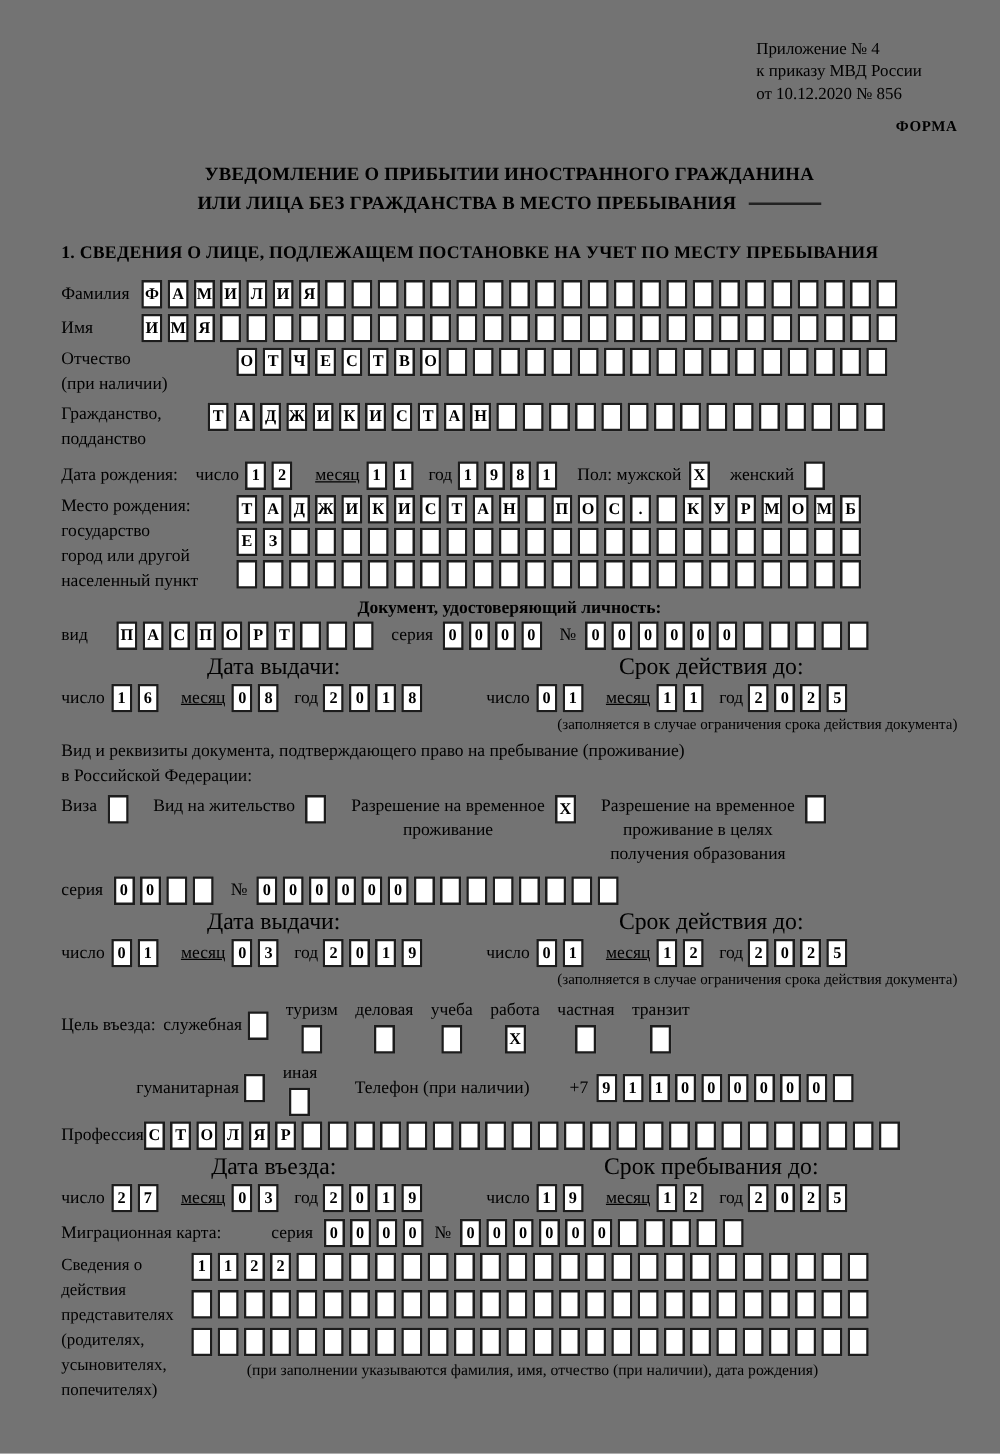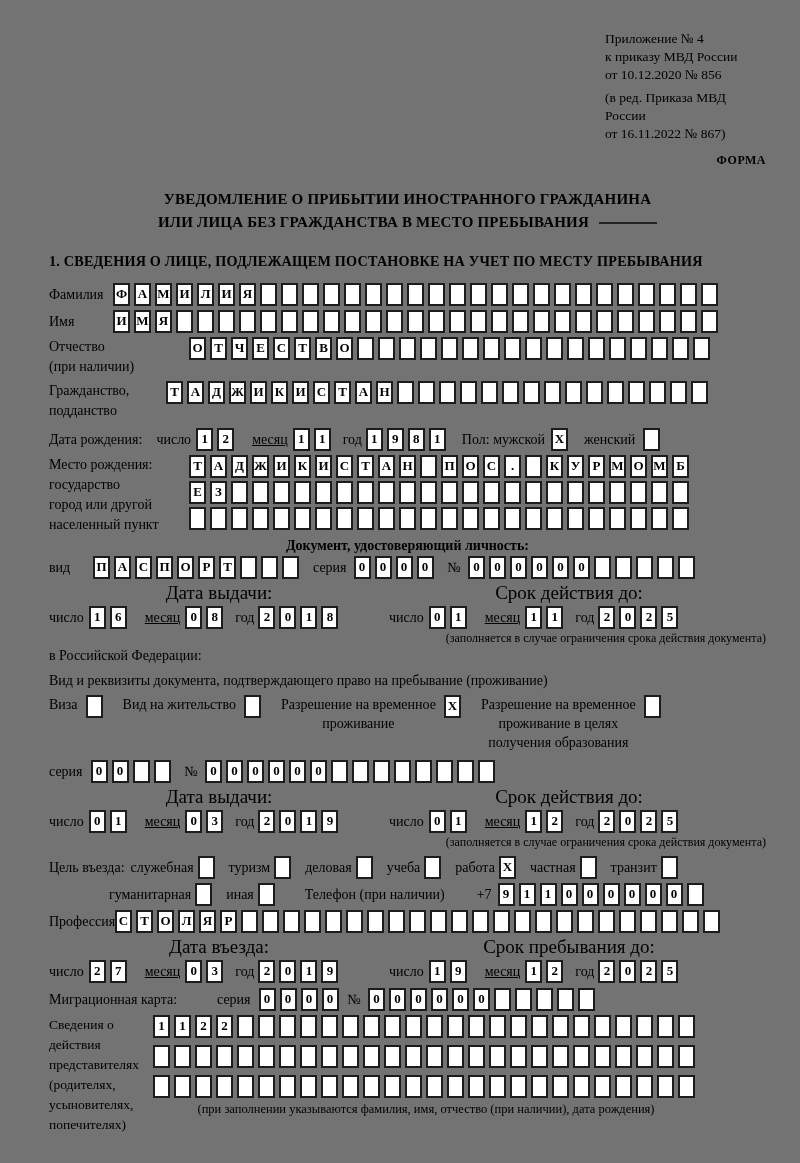--- a/index.html
+++ b/index.html
@@ -44,40 +44,36 @@
   .dg-left { width:340px; }
   .note { text-align:right; font-size:12px; margin-top:2px; line-height:15px; }
 
   
   .optrow { display:flex; align-items:flex-start; margin-top:4px; }
   .opt { display:flex; align-items:flex-start; margin-right:16px; }
   .optlbl { text-align:center; line-height:19px; margin-right:8px; }
   .optlbl span { display:block; }
   .purpose { display:flex; align-items:center; flex-wrap:nowrap; }
   .purpose .lbl { margin-right:4px; }
-  .gap10 { margin-left:10px; }
+  .gap10 { margin-left:10px;flex-direction:column; }
 
   .repblock { display:flex; align-items:flex-start; margin-top:4px; }
   .replbl { width:104px; flex:none; font-size:13.5px; line-height:20px; }
   .reprow { display:block; margin-bottom:7px; }
   .repnote { font-size:12.5px; text-align:center; margin-top:4px; }
 </style>
 </head>
 <body>
 
 <div class="page">
 
   <div class="annex">
     <div>Приложение № 4</div>
     <div>к приказу МВД России</div>
     <div>от 10.12.2020 № 856</div>
-    <div class="edition">
-      <div>(в ред. Приказа МВД России</div>
-      <div>от 16.11.2022 № 867)</div>
-    </div>
   </div>
 
   <div class="forma">ФОРМА</div>
 
   <div class="title">
     <div>УВЕДОМЛЕНИЕ О ПРИБЫТИИ ИНОСТРАННОГО ГРАЖДАНИНА</div>
     <div><span>ИЛИ ЛИЦА БЕЗ ГРАЖДАНСТВА В МЕСТО ПРЕБЫВАНИЯ</span><span class="uline"></span></div>
   </div>
 
   <div class="sec">1. СВЕДЕНИЯ О ЛИЦЕ, ПОДЛЕЖАЩЕМ ПОСТАНОВКЕ НА УЧЕТ ПО МЕСТУ ПРЕБЫВАНИЯ</div>
@@ -164,22 +160,22 @@
       <span class="lbl mr5">число</span>
       <span class="cells"><span class="cell">0</span><span class="cell">1</span></span>
       <span class="lbl ml14">месяц</span>
       <span class="cells"><span class="cell">1</span><span class="cell">1</span></span>
       <span class="lbl" style="margin:0 4px 0 8px">год</span>
       <span class="cells"><span class="cell">2</span><span class="cell">0</span><span class="cell">2</span><span class="cell">5</span></span>
     </span>
   </div>
   <div class="note">(заполняется в случае ограничения срока действия документа)</div>
 
+  <div style="margin-top:5px; line-height:20px">Вид и реквизиты документа, подтверждающего право на пребывание (проживание)</div>
   <div style="line-height:20px">в Российской Федерации:</div>
-  <div style="margin-top:5px; line-height:20px">Вид и реквизиты документа, подтверждающего право на пребывание (проживание)</div>
 
   <div class="optrow">
     <span class="opt">
       <span class="optlbl">
           <span>Виза</span>
         </span>
       <span class="cells"><span class="cell"></span></span>
     </span>
     <span class="opt">
       <span class="optlbl">

